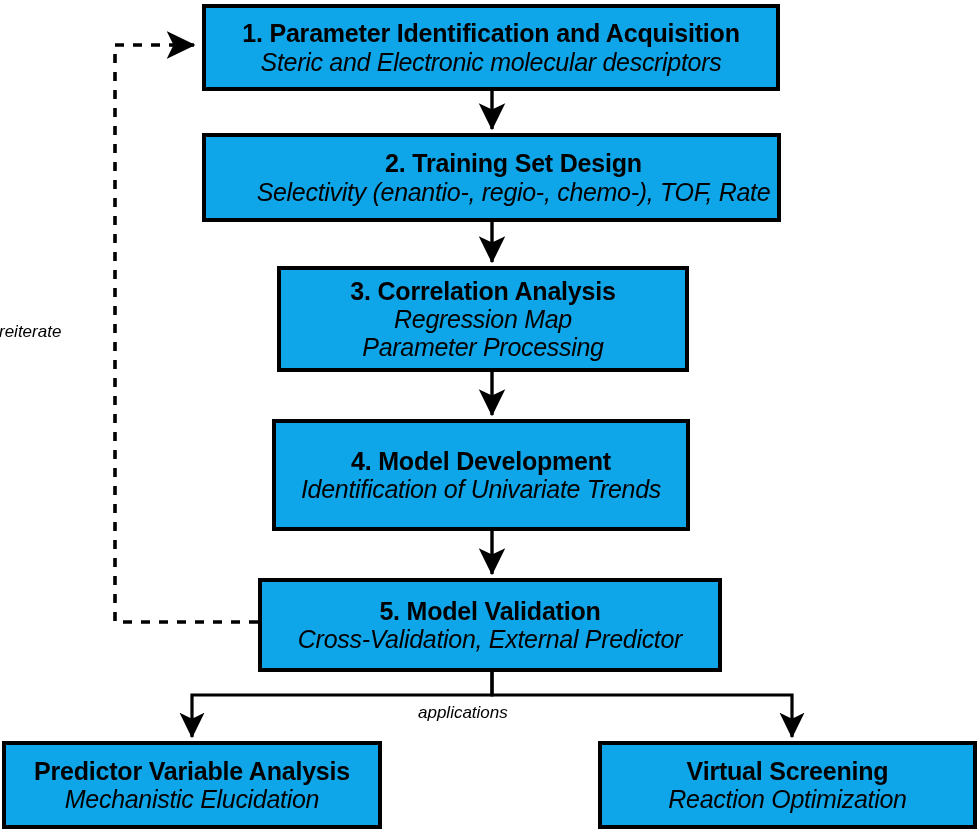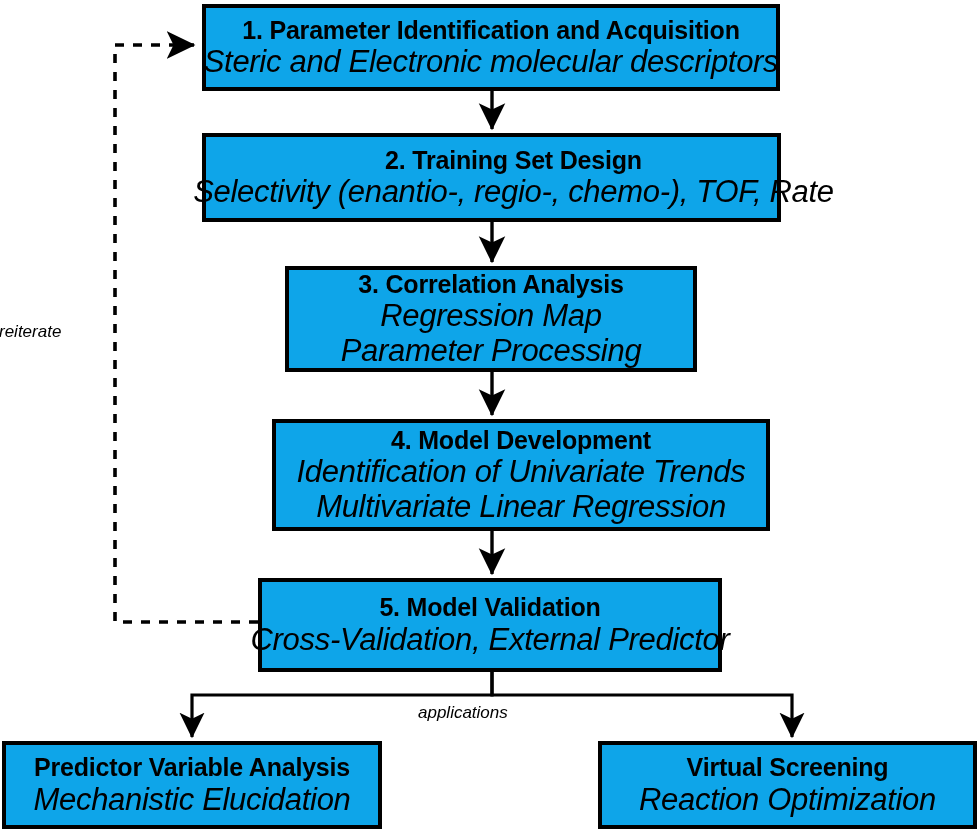--- a/index.html
+++ b/index.html
@@ -41,21 +41,21 @@
   .node .title {
     font-weight: bold;
     font-style: normal;
     font-size: 25px;
     letter-spacing: -0.2px;
     white-space: nowrap;
   }
   .node .sub {
     font-style: italic;
     font-weight: normal;
-    font-size: 31px;
+    font-size: 25px;
     letter-spacing: -0.3px;
     white-space: nowrap;
   }
   .edge-label {
     position: absolute;
     font-style: italic;
     font-size: 17px;
     white-space: nowrap;
     color: #000000;
   }
@@ -92,30 +92,29 @@
   <div class="node" style="left:202px; top:4px; width:578px; height:87px;">
     <div class="title">1. Parameter Identification and Acquisition</div>
     <div class="sub">Steric and Electronic molecular descriptors</div>
   </div>
 
   <div class="node" style="left:202px; top:133px; width:579px; height:89px;padding-left:44px;">
     <div class="title">2. Training Set Design</div>
     <div class="sub">Selectivity (enantio-, regio-, chemo-), TOF, Rate</div>
   </div>
 
-  <div class="node" style="left:285px; top:266px; width:412px; height:106px;">
+  <div class="node" style="left:277px; top:266px; width:412px; height:106px;">
     <div class="title">3. Correlation Analysis</div>
     <div class="sub">Regression Map</div>
     <div class="sub">Parameter Processing</div>
   </div>
 
-  <div class="node" style="left:272px; top:419px; width:498px; height:112px;justify-content:center;">
+  <div class="node" style="left:272px; top:419px; width:418px; height:112px;justify-content:center;">
     <div class="title">4. Model Development</div>
     <div class="sub">Identification of Univariate Trends</div>
-    <div class="sub">Multivariate Linear Regression</div>
   </div>
 
   <div class="node" style="left:258px; top:578px; width:464px; height:94px;">
     <div class="title">5. Model Validation</div>
     <div class="sub">Cross-Validation, External Predictor</div>
   </div>
 
   <div class="node" style="left:2px; top:741px; width:380px; height:88px;">
     <div class="title">Predictor Variable Analysis</div>
     <div class="sub">Mechanistic Elucidation</div>

